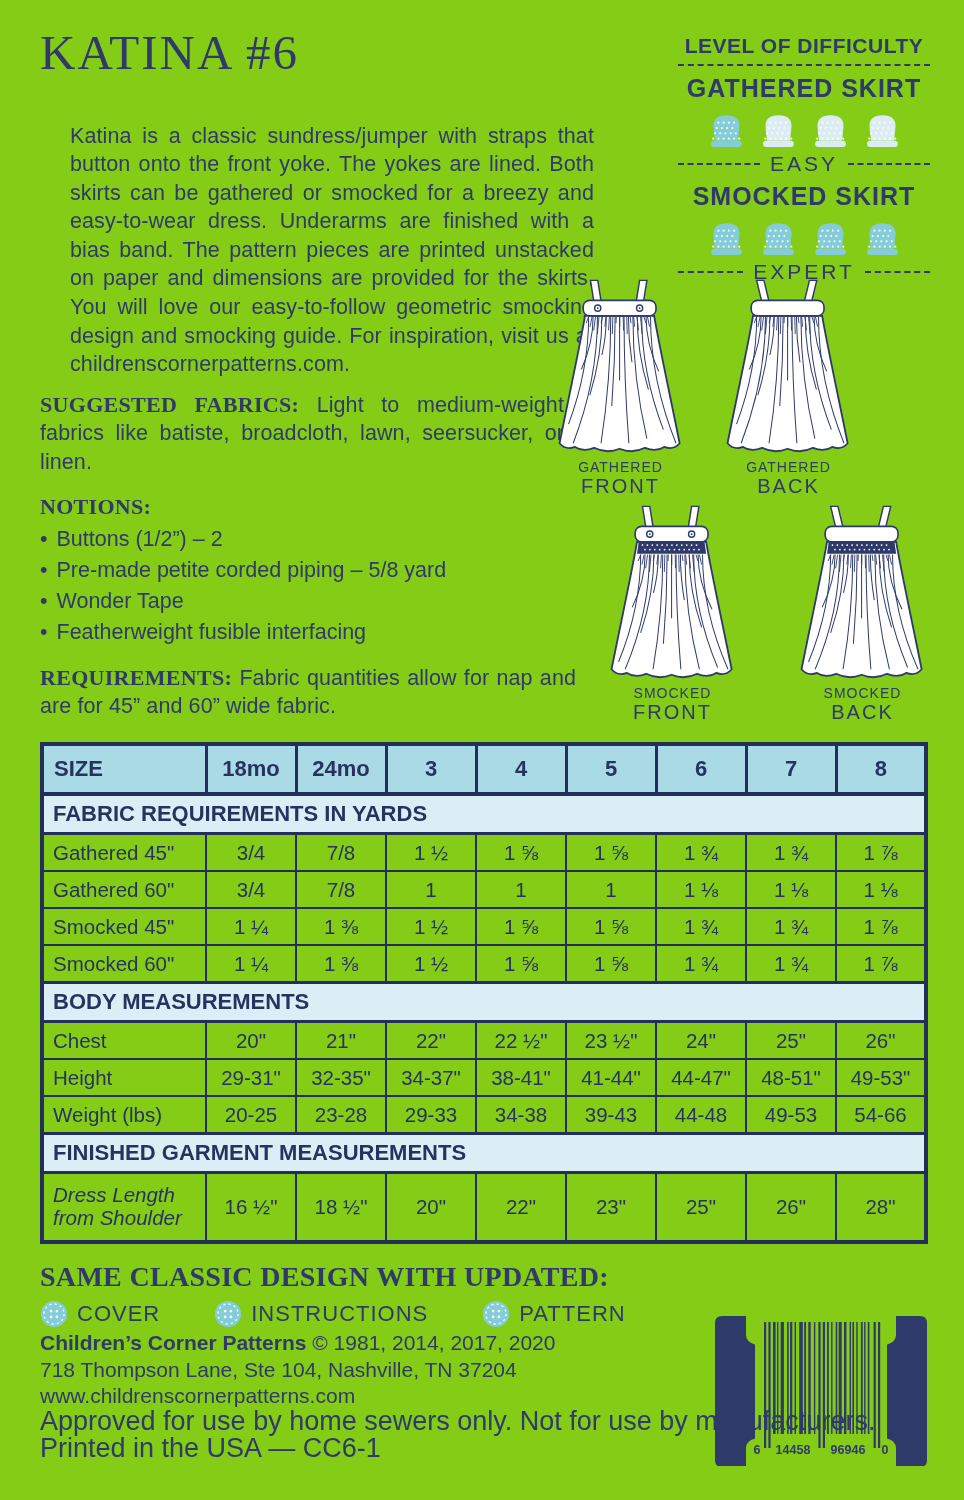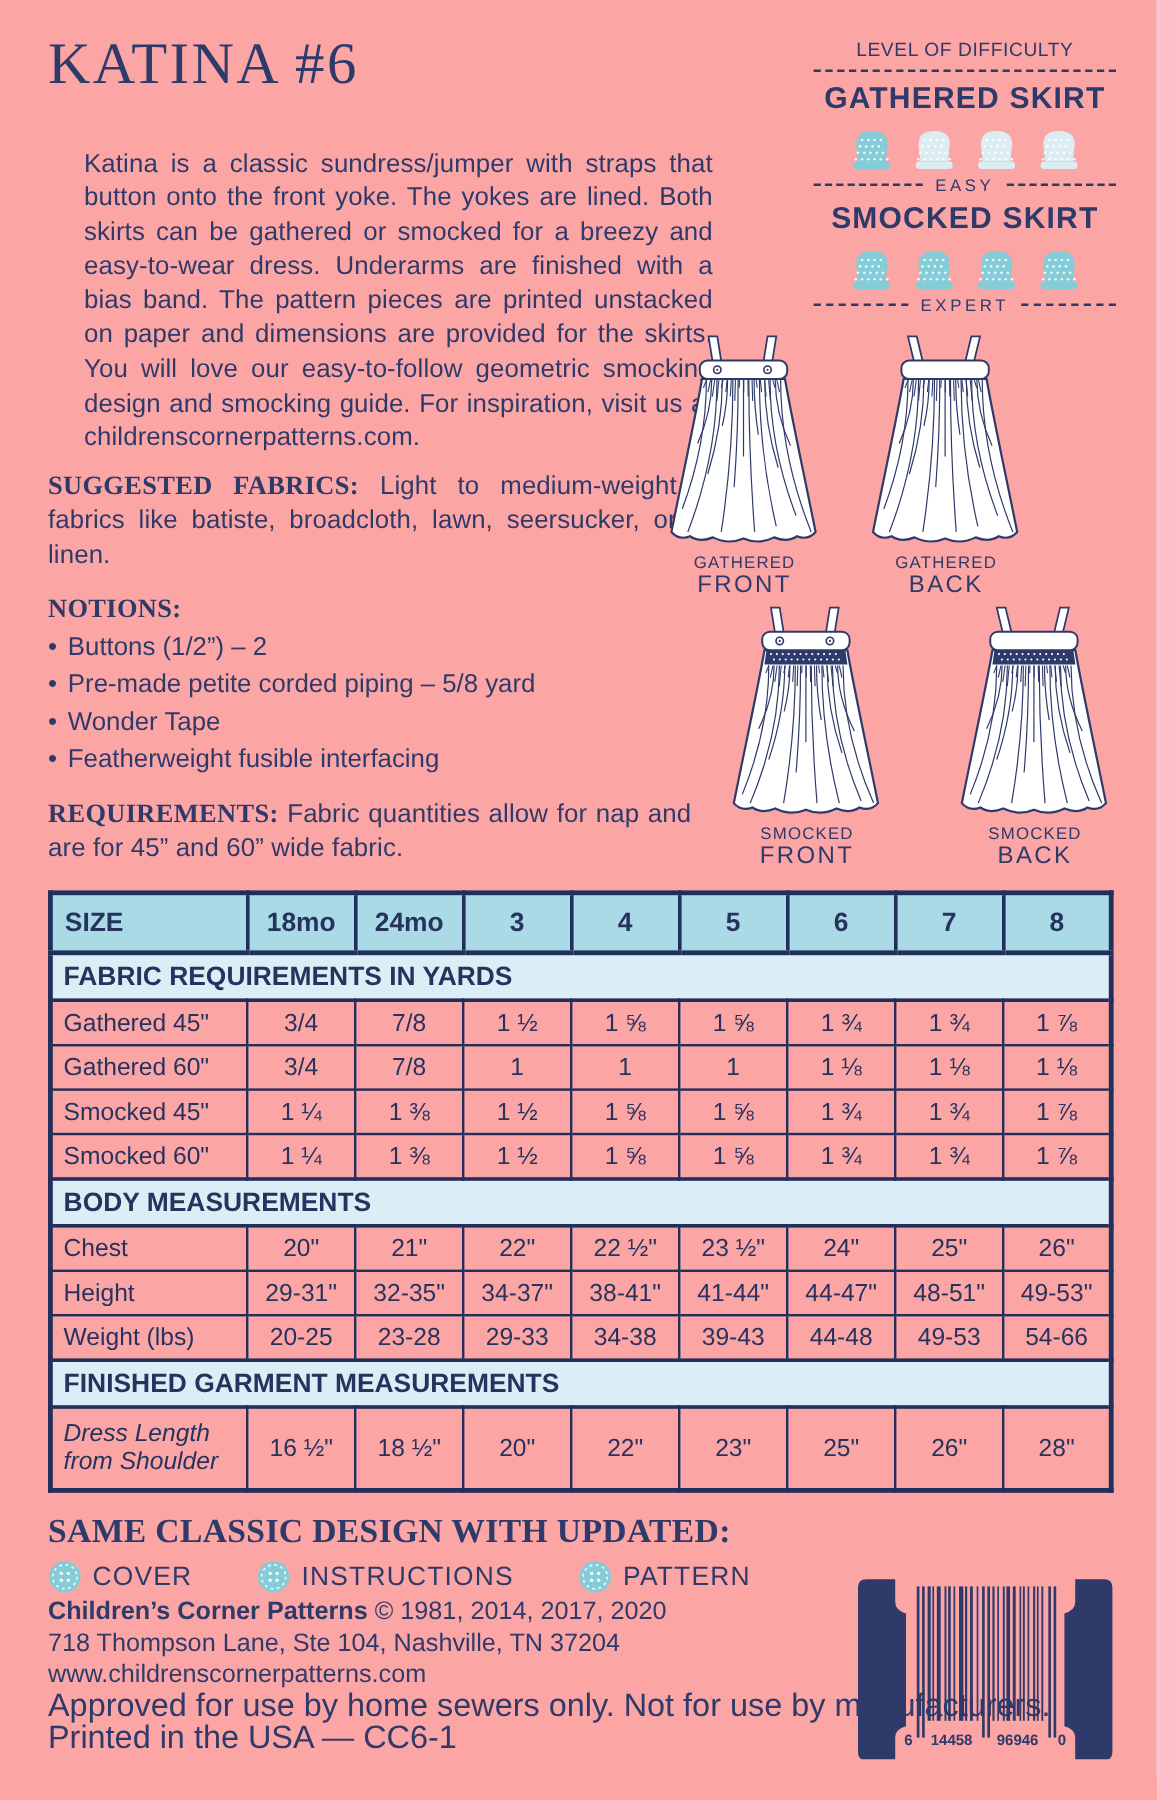--- a/index.html
+++ b/index.html
@@ -1,40 +1,40 @@
 <!DOCTYPE html>
 <html><head>
 <meta charset="utf-8">
 <style>
   html,body{margin:0;padding:0;background:#e8e8e8;}
-  .page{position:relative;width:964px;height:1500px;background:#fca5a5;margin:0 auto;
+  .page{position:relative;width:964px;height:1500px;background:#84cc16;margin:0 auto;
         font-family:"Liberation Sans",sans-serif;color:#2e3a6a;overflow:hidden;}
 
   
   .title{position:absolute;left:40px;top:24px;font-family:"Liberation Serif",serif;
          font-size:49px;font-weight:normal;letter-spacing:2px;color:#2e3a6a;}
   .body-text{font-size:21.5px;line-height:28.6px;text-align:justify;letter-spacing:.1px;}
   .desc{position:absolute;left:55px;top:100px;width:524px;margin-left:15px;}
   .fabrics{position:absolute;left:40px;top:369px;width:524px;}
   .notions{position:absolute;left:40px;top:494px;width:524px;}
   .reqs{position:absolute;left:40px;top:642px;width:536px;}
   .serif-head{font-family:"Liberation Serif",serif;font-weight:bold;font-size:22px;letter-spacing:.3px;}
   .notion-list{list-style:none;margin:4px 0 0 0;padding:0;}
   .notion-list li{font-size:21.5px;line-height:31px;}
   .notion-list li::before{content:"•";margin-right:9px;}
 
   
   .difficulty{position:absolute;left:678px;top:34px;width:252px;text-align:center;}
-  .diff-title{font-size:16px;font-weight:normal;letter-spacing:.5px;}
+  .diff-title{font-size:21px;font-weight:bold;letter-spacing:.5px;}
   .dashed-line{border-top:2.5px dashed #2e3a6a;margin:6px 0 8px 0;}
   .skirt-label{font-size:25px;font-weight:bold;letter-spacing:1px;margin-top:2px;}
   .thimble-row{display:flex;justify-content:center;gap:9px;margin:6px 0 2px 0;}
   .level-row{display:flex;align-items:center;margin:2px 0 6px 0;}
   .level-row .dash{flex:1;border-top:2.5px dashed #2e3a6a;}
-  .level-row .lvl{font-size:14px;letter-spacing:3px;margin:0 10px;}
+  .level-row .lvl{font-size:21px;letter-spacing:3px;margin:0 10px;}
 
   
   .fig{position:absolute;width:165px;text-align:center;}
   .fig-title{font-size:14px;font-weight:normal;letter-spacing:1px;line-height:1.05;text-align:center;}
   .fig-sub{font-size:20px;letter-spacing:2px;line-height:1.15;}
 
   
   .size-table{position:absolute;left:40px;top:742px;border-collapse:collapse;table-layout:fixed;
               width:884px;font-family:"Liberation Sans",sans-serif;color:#27335f;}
   .size-table col.c0{width:164px;}

